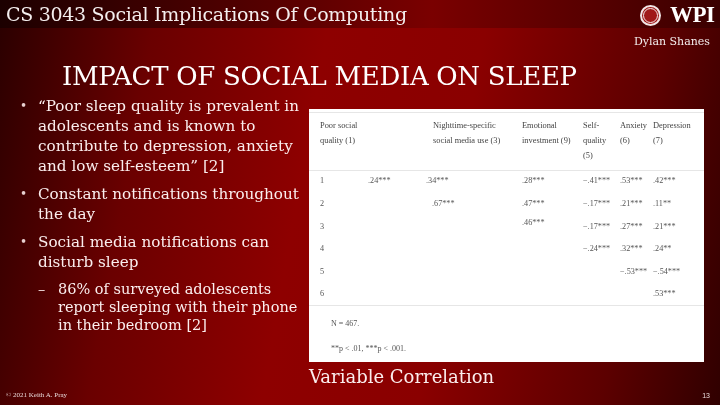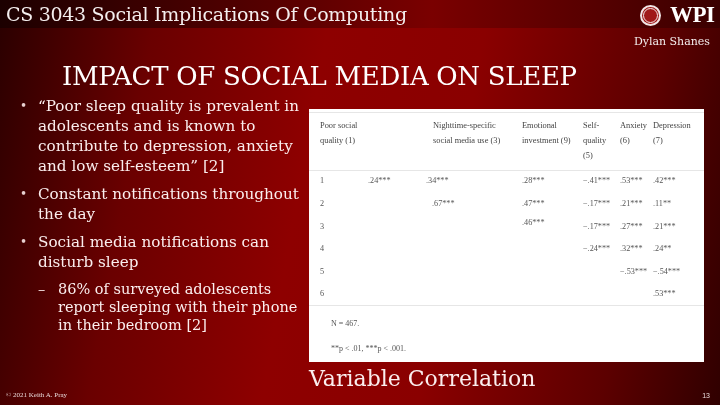--- a/index.html
+++ b/index.html
@@ -19,21 +19,21 @@
   .bullets { position:absolute; left:20px; top:96px; width:290px; font-size:15.2px; line-height:20px; color:#fbeeee; }
   .b1 { position:relative; padding-left:18px; margin-bottom:8px; }
   .b1 .dot { position:absolute; left:0; top:0; font-size:12px; color:#e8d0d0; }
   .b2 { position:relative; padding-left:38px; margin-top:4px; font-size:14.5px; line-height:18px; }
   .b2 .dash { position:absolute; left:18px; top:0; color:#e8d0d0; }
   .tablebox { position:absolute; left:309px; top:109px; width:395px; height:253px; background:#fff; color:#333; font-family:"Liberation Serif", serif; }
   .tablebox .rule { position:absolute; left:0; right:0; height:1px; background:#e6e6e6; }
   .th { position:absolute; font-size:8.4px; line-height:15px; color:#444; }
   .cell { position:absolute; font-size:8.2px; color:#555; white-space:nowrap; }
   .note { position:absolute; left:10px; font-size:8px; color:#555;margin-left:12px; }
-  .caption { position:absolute; left:309px; top:366px; font-size:22px; color:#fbeeee; }
+  .caption { position:absolute; left:309px; top:366px; font-size:18px; color:#fbeeee; }
   .copyright { position:absolute; left:6px; top:391px; font-size:7px; color:#e8d8d8; font-family:"Liberation Serif", serif; }
   .pagenum { position:absolute; right:10px; top:392px; font-size:7px; color:#e8d8d8; font-family:"Liberation Sans", sans-serif; }
 </style>
 </head>
 <body>
 
 <div class="topbar">
   <div class="course">CS 3043 Social Implications Of Computing</div>
   <div class="logo">
     <div class="seal">

